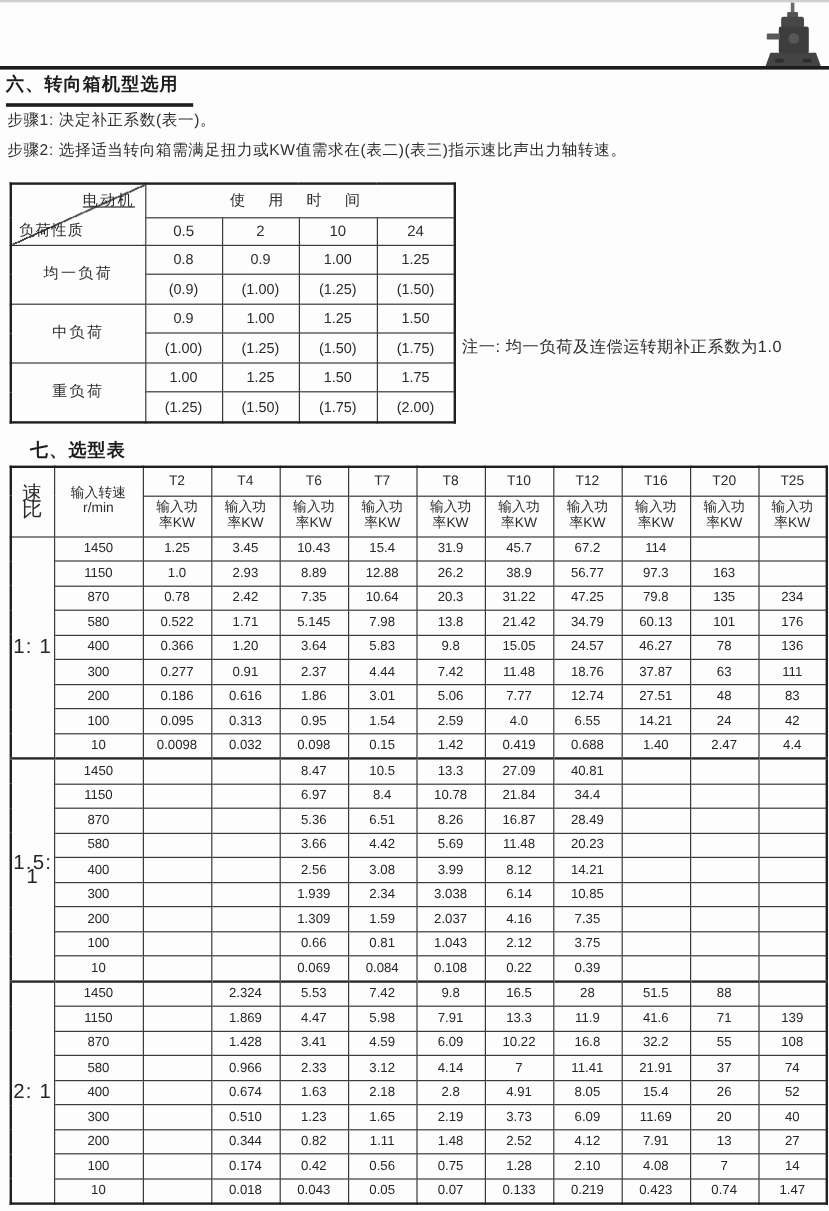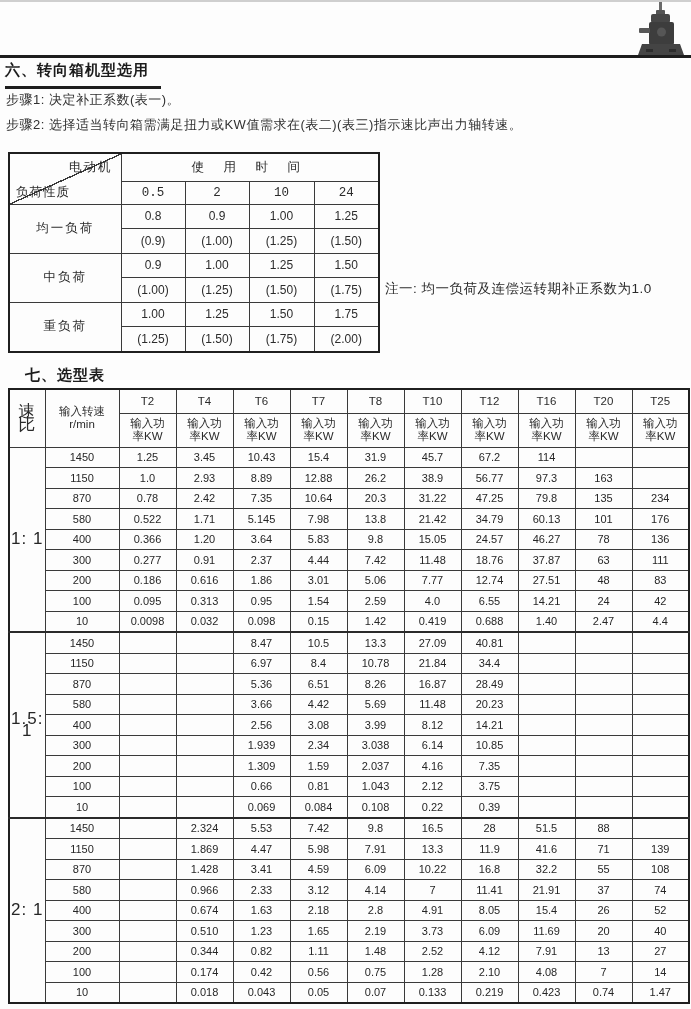--- a/index.html
+++ b/index.html
@@ -20,27 +20,27 @@
   .step{position:absolute;left:6px;margin:0;font-size:13px;color:#303030;letter-spacing:0.5px;}
   #step1{top:91px;}
   #step2{top:116px;}
 
   
   table{border-collapse:collapse;table-layout:fixed;}
   td,th{border:1px solid #3a3a3a;font-weight:normal;text-align:center;padding:0;overflow:hidden;}
   .t1{position:absolute;left:8px;top:152px;width:370px;border:2px solid #1f1f1f;font-size:12px;}
   .t1 th{font-size:12.5px;color:#2b2b2b;}
   .t1 .r-head1{height:28px;}
-  .t1 .r-head2{height:23px;font-family:Liberation Mono, monospace;}
+  .t1 .r-head2{height:23px;}
   .t1 tbody td{height:23.5px;font-size:12px;}
   .t1 .load-label{font-size:12.5px;letter-spacing:2px;}
   .corner{position:relative;padding:0;
     background:linear-gradient(to bottom right,transparent calc(50% - 0.7px),#3a3a3a calc(50% - 0.7px),#3a3a3a calc(50% + 0.7px),transparent calc(50% + 0.7px));
   }
-  .corner .ct{position:absolute;top:5px;right:8px;font-size:12.5px;letter-spacing:2px;}
+  .corner .ct{position:absolute;top:5px;right:8px;font-size:12.5px;letter-spacing:2px;text-decoration:underline;}
   .corner .cb{position:absolute;bottom:3px;left:6px;font-size:12.5px;letter-spacing:1px;}
   .usage-head{letter-spacing:8px;}
 
   
   .formulas{position:absolute;left:392px;top:181px;}
   .formulas p{margin:0 0 10px 0;font-size:13.5px;letter-spacing:0.5px;white-space:nowrap;}
   .notes{position:absolute;left:385px;top:280px;width:306px;}
   .notes p{margin:0 0 9px 0;font-size:13.5px;letter-spacing:0.5px;white-space:nowrap;}
 
   

